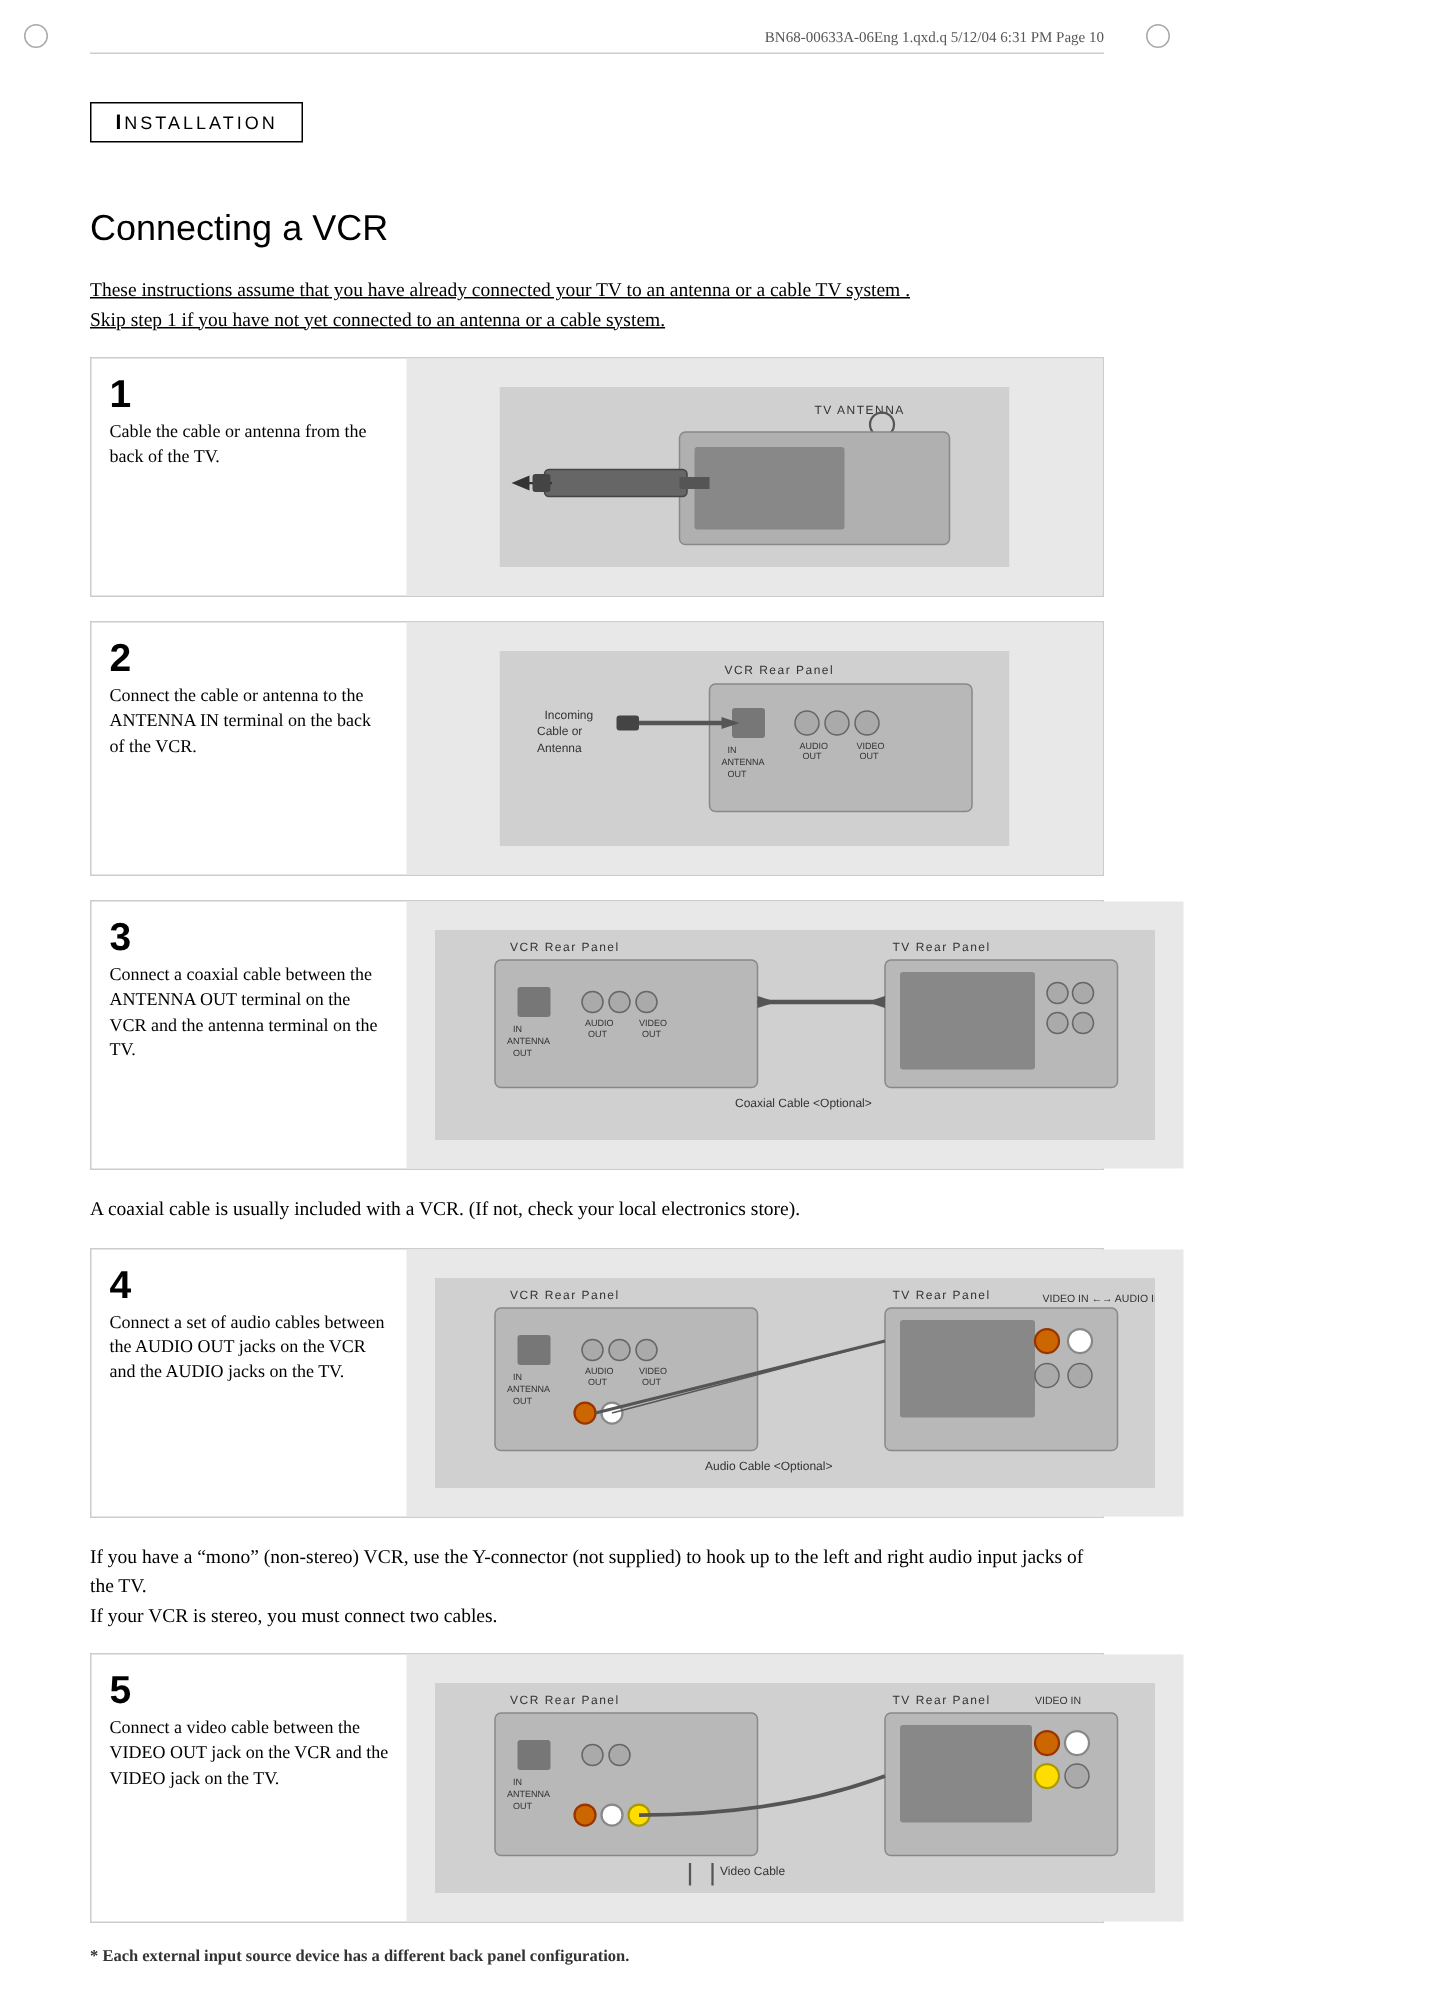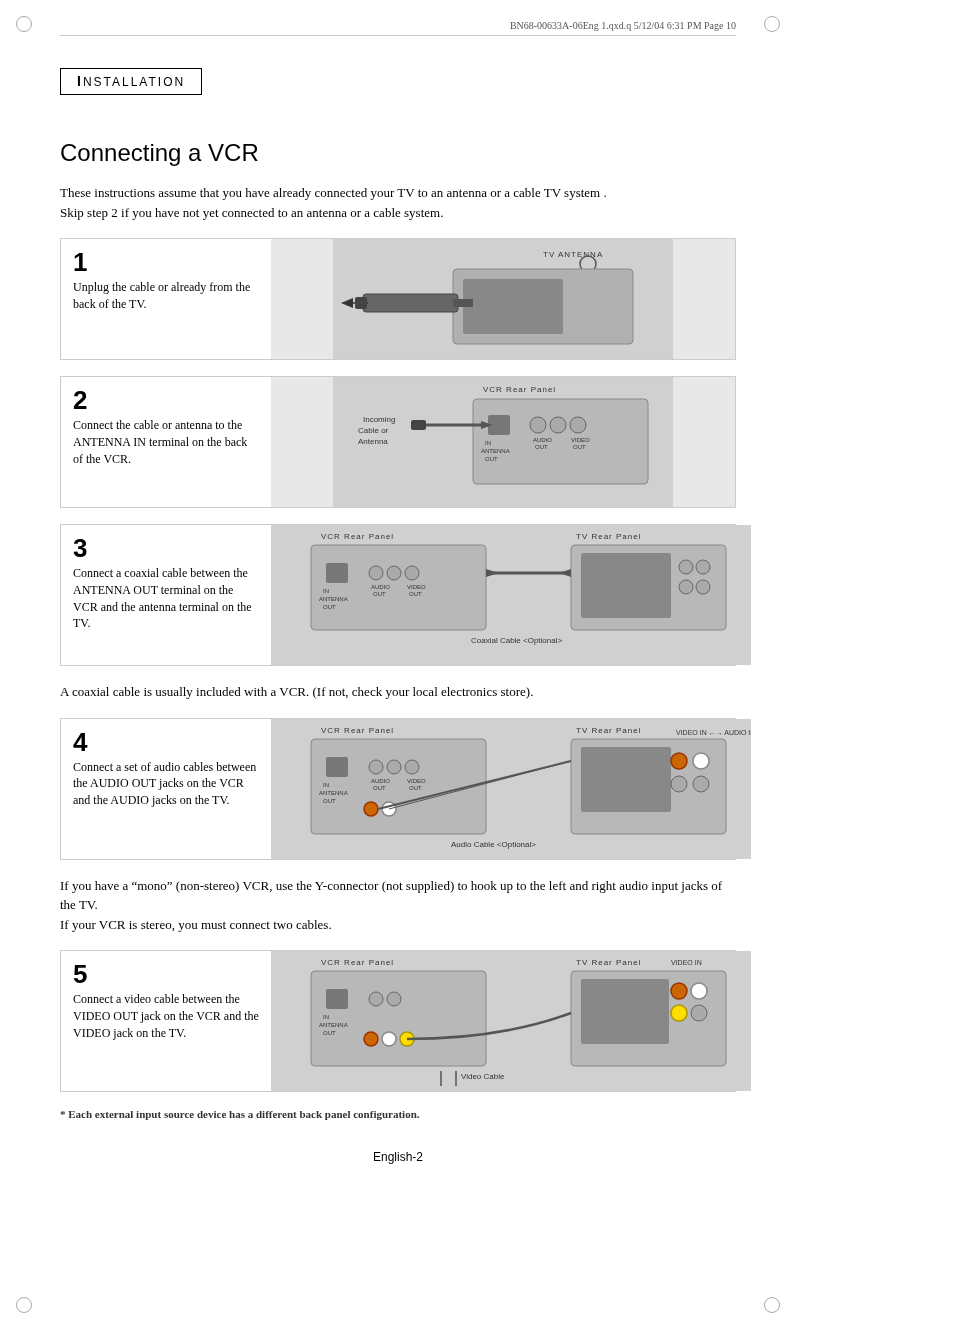--- a/index.html
+++ b/index.html
@@ -59,20 +59,21 @@
       font-family: Arial, sans-serif;
       margin-bottom: 16px;
       margin-top: 20px;
     }
 
     
     .intro-text {
       font-size: 13px;
       line-height: 1.5;
       margin-bottom: 16px;
+      text-decoration: underline;
     }
 
     
     .step-box {
       border: 1px solid #ccc;
       display: flex;
       flex-direction: row;
       margin-bottom: 16px;
       min-height: 100px;
     }
@@ -95,21 +96,21 @@
       font-size: 12px;
       line-height: 1.4;
     }
 
     .step-image {
       flex: 1;
       background: #e8e8e8;
       display: flex;
       align-items: center;
       justify-content: center;
-      padding: 0;
+      padding: 19px;
       position: relative;
       min-height: 110px;
     }
 
     .between-text {
       font-size: 13px;
       line-height: 1.5;
       margin-bottom: 16px;
       margin-top: 4px;
     }
@@ -161,28 +162,28 @@
   <div class="installation-box">
     <span class="capital-i">I</span><span>NSTALLATION</span>
   </div>
 
   
   <div class="page-title">Connecting a VCR</div>
 
   
   <div class="intro-text">
     <span>These instructions assume that you have already connected your TV to an antenna or a cable TV system .</span><br>
-    <span>Skip step 2 if you have not yet connected to an antenna or a cable system.</span>
+    <span>Skip step 1 if you have not yet connected to an antenna or a cable system.</span>
   </div>
 
   
   <div class="step-box">
     <div class="step-text">
       <div class="step-number">1</div>
-      <div class="step-desc">Unplug the cable or already from the back of the TV.</div>
+      <div class="step-desc">Cable the cable or antenna from the back of the TV.</div>
     </div>
     <div class="step-image">
       <svg viewBox="0 0 340 120" width="340" height="120">
 
         <rect x="0" y="0" width="340" height="120" fill="#d0d0d0"></rect>
 
         <text x="210" y="18" font-size="8" font-family="Arial" letter-spacing="1" fill="#333">TV ANTENNA</text>
 
         <circle cx="255" cy="25" r="8" fill="none" stroke="#555" stroke-width="1.5"></circle>
         <line x1="255" y1="33" x2="255" y2="55" stroke="#555" stroke-width="1.5"></line>

